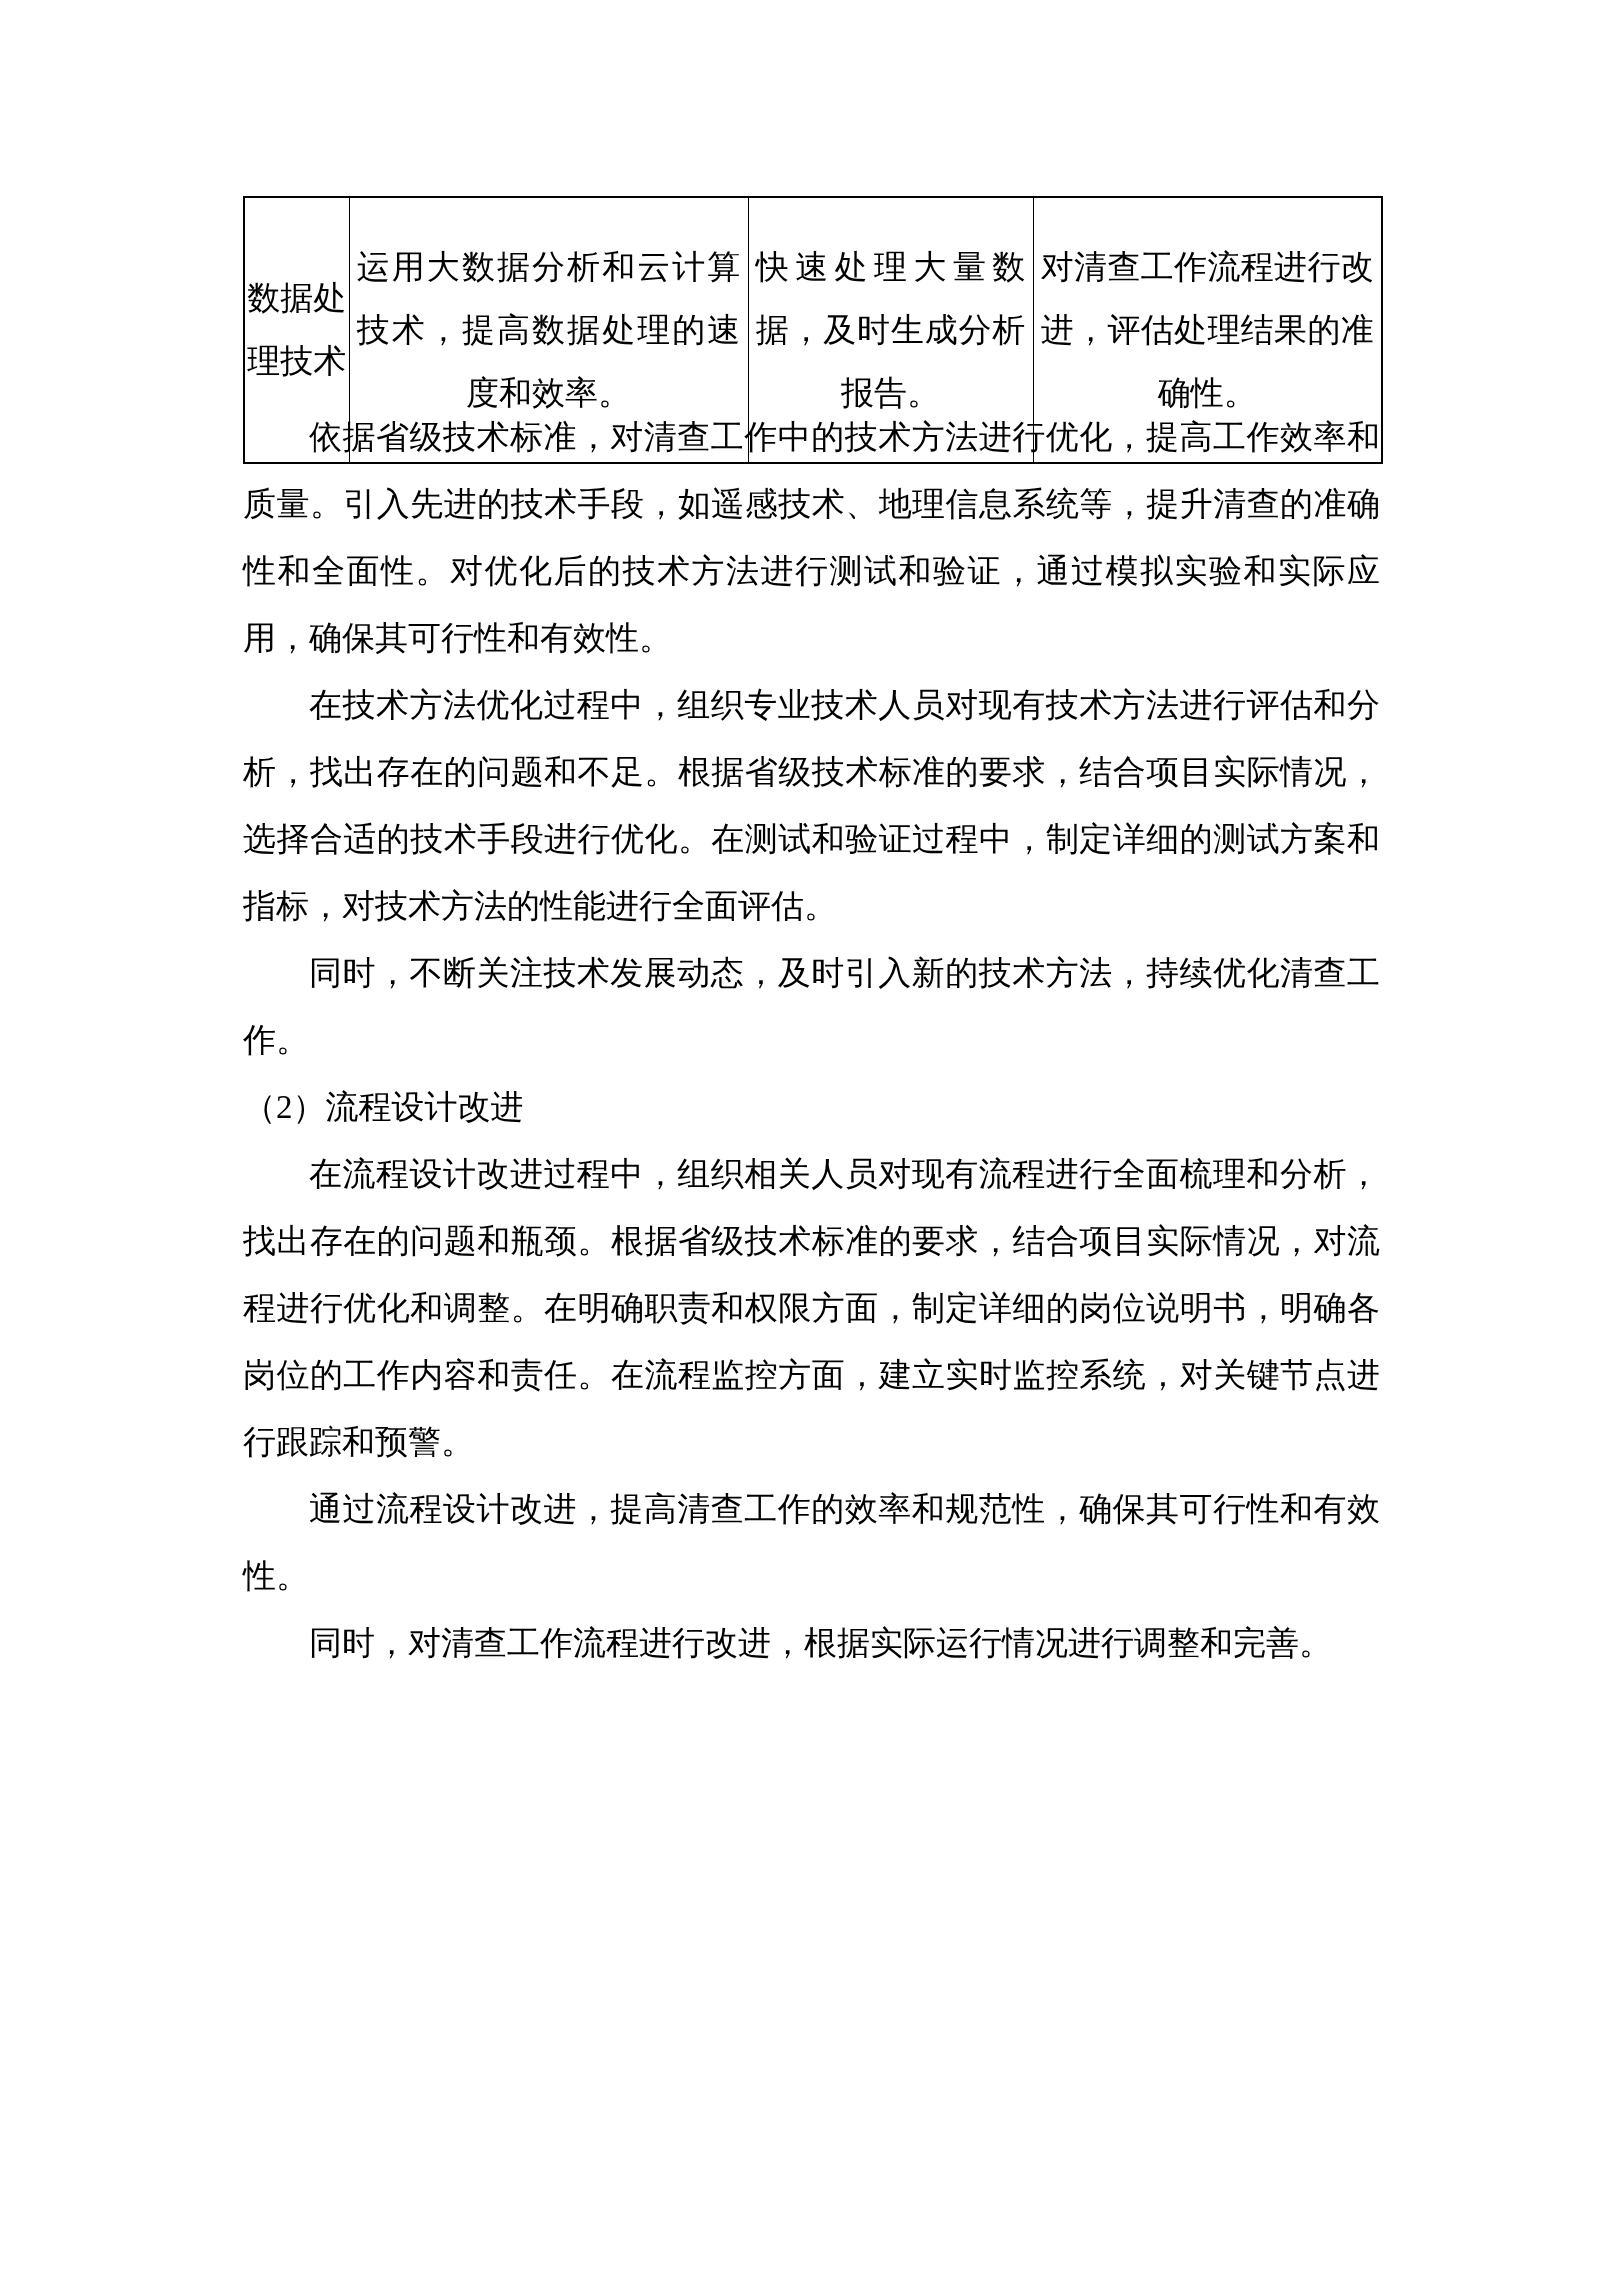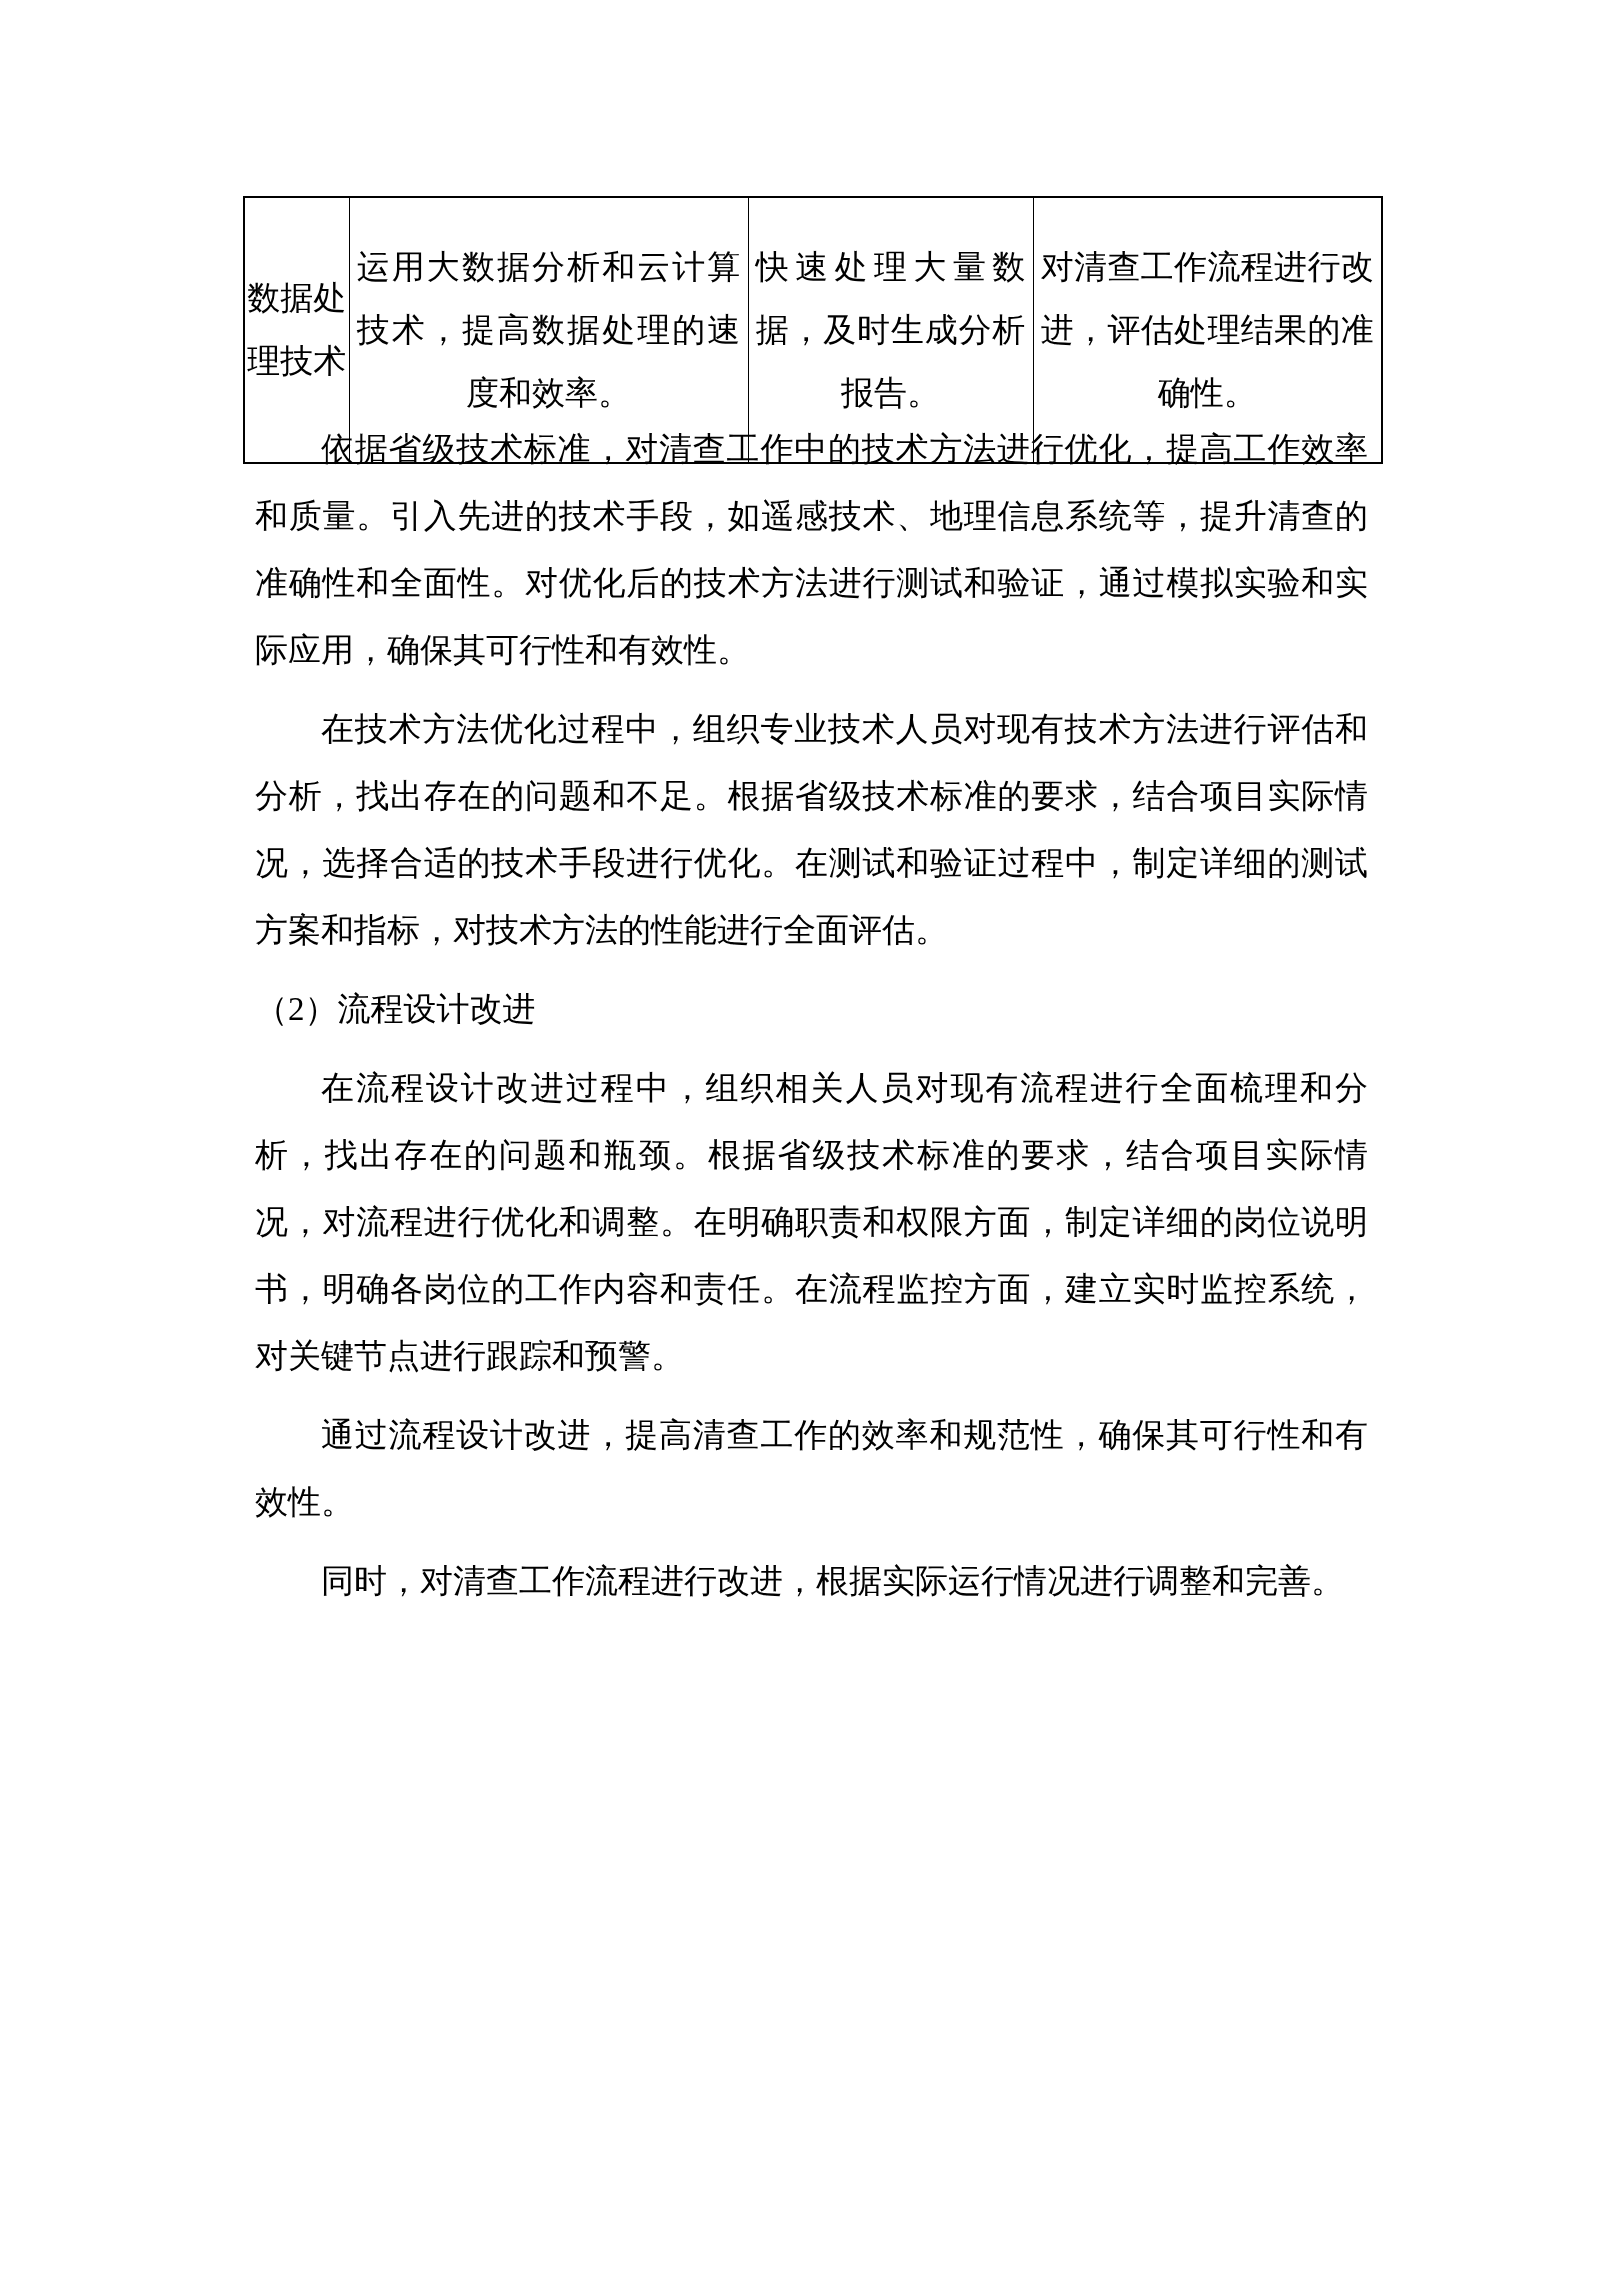--- a/index.html
+++ b/index.html
@@ -54,21 +54,21 @@
     left: 243px;
     top: 404px;
     width: 1137px;
     font-size: 33px;
     line-height: 67px;
     text-align: justify;
     text-justify: inter-character;
     line-break: strict;
   }
   .body-text p {
-    margin: 12px;
+    margin: 0;
     padding: 0;
   }
   .body-text p.para {
     text-indent: 2em;
   }
   .body-text p.heading {
     text-indent: 0;
   }
 </style>
 </head>
@@ -89,20 +89,21 @@
         <td>运用大数据分析和云计算技术，提高数据处理的速度和效率。</td>
         <td>快速处理大量数据，及时生成分析报告。</td>
         <td>对清查工作流程进行改进，评估处理结果的准确性。</td>
       </tr>
     </tbody>
   </table>
 
   <div class="body-text">
     <p class="para">依据省级技术标准，对清查工作中的技术方法进行优化，提高工作效率和质量。引入先进的技术手段，如遥感技术、地理信息系统等，提升清查的准确性和全面性。对优化后的技术方法进行测试和验证，通过模拟实验和实际应用，确保其可行性和有效性。</p>
     <p class="para">在技术方法优化过程中，组织专业技术人员对现有技术方法进行评估和分析，找出存在的问题和不足。根据省级技术标准的要求，结合项目实际情况，选择合适的技术手段进行优化。在测试和验证过程中，制定详细的测试方案和指标，对技术方法的性能进行全面评估。</p>
+    <p class="para">同时，不断关注技术发展动态，及时引入新的技术方法，持续优化清查工作。</p>
 
     <p class="heading">（2）流程设计改进</p>
 
     <p class="para">在流程设计改进过程中，组织相关人员对现有流程进行全面梳理和分析，找出存在的问题和瓶颈。根据省级技术标准的要求，结合项目实际情况，对流程进行优化和调整。在明确职责和权限方面，制定详细的岗位说明书，明确各岗位的工作内容和责任。在流程监控方面，建立实时监控系统，对关键节点进行跟踪和预警。</p>
     <p class="para">通过流程设计改进，提高清查工作的效率和规范性，确保其可行性和有效性。</p>
     <p class="para">同时，对清查工作流程进行改进，根据实际运行情况进行调整和完善。</p>
   </div>
 
 </div>
 

